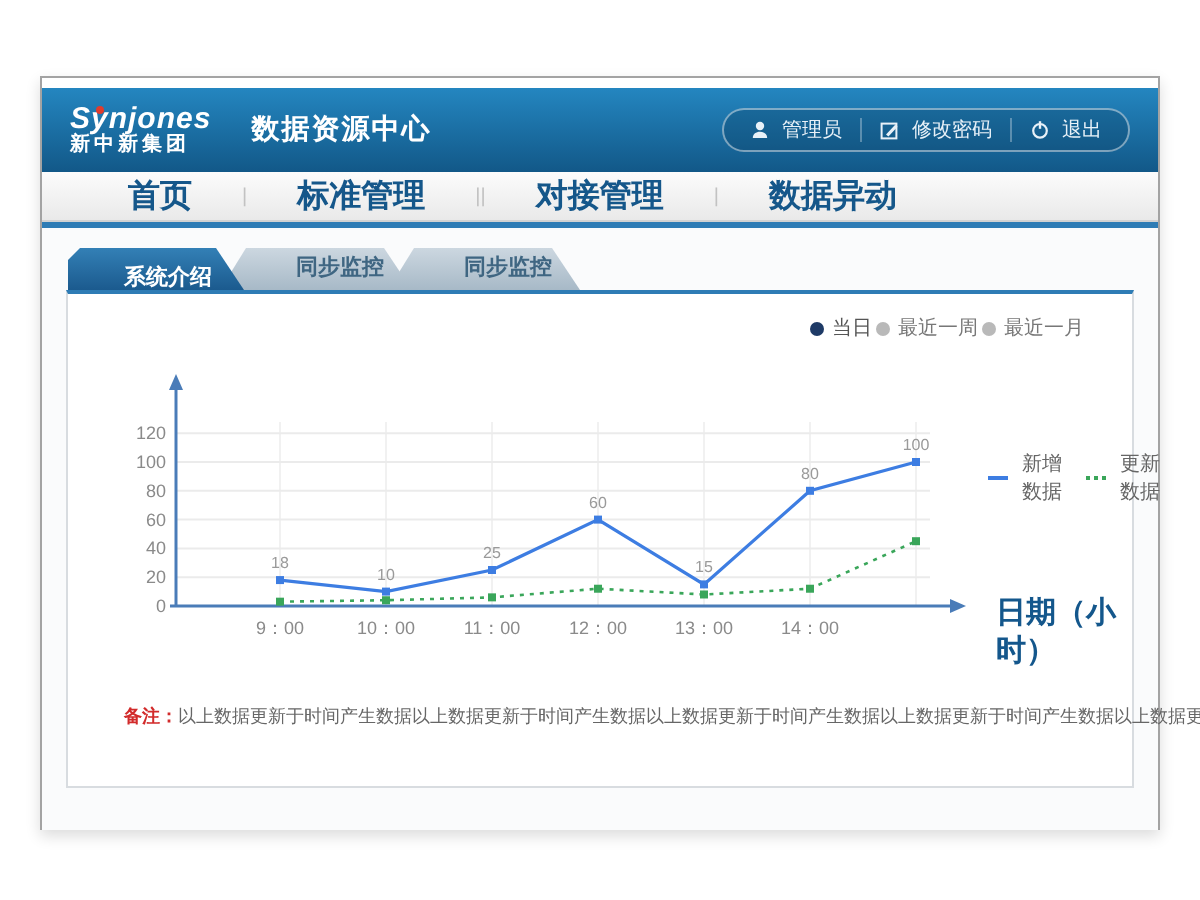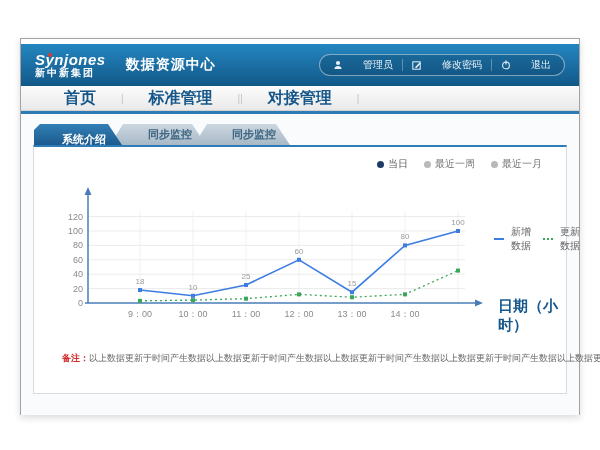--- a/index.html
+++ b/index.html
@@ -9,41 +9,41 @@
   .win-top { height:5px; background:#fff; }
   
   .topbar { height:42px; background:linear-gradient(#2486c0,#125888); display:flex; align-items:center; padding:0 14px; }
   .logo { display:flex; flex-direction:column; line-height:1.05; position:relative; }
   .logo-en { color:#fff; font-size:15px; font-weight:bold; font-style:italic; letter-spacing:.5px; }
   .logo-dot { position:absolute; left:13px; top:1px; width:4px; height:4px; background:#e03c2d; border-radius:50%; }
   .logo-cn { color:#fff; font-size:10px; font-weight:bold; letter-spacing:2px; }
   .app-title { color:#fff; font-size:14px; font-weight:bold; margin-left:20px; letter-spacing:1px; }
   .user-pill { margin-left:auto; height:22px; display:flex; align-items:center; border:1px solid rgba(255,255,255,.45);
                background:rgba(6,52,84,.25); border-radius:11px; padding:0 4px; }
-  .pill-item { display:flex; align-items:center; gap:20px; color:#e8f1f8; font-size:10px; padding:0 9px; cursor:pointer; }
+  .pill-item { display:flex; align-items:center; gap:6px; color:#e8f1f8; font-size:10px; padding:0 9px; cursor:pointer; }
   .pill-sep { width:1px; height:12px; background:rgba(255,255,255,.3); }
   .pill-item svg { display:block; }
   
   .navbar { height:25px; background:linear-gradient(#fcfcfc,#e9e9e9); border-bottom:1px solid #d2d2d2;
             display:flex; align-items:center; padding-left:18px; }
   .nav-item { color:#15578a; font-size:16px; font-weight:bold; padding:0 25px; cursor:pointer; }
   .nav-sep { color:#c2c2c2; font-size:10px; }
   .nav-accent { height:3px; background:#2e7cb5; }
   
   .content { position:relative; height:301px; background:#fafbfc; padding:10px 12px 0; }
   .tabs { display:flex; margin-left:1px; height:21px; position:relative; z-index:5; }
   .tab { height:21px; line-height:21px; font-size:11px; font-weight:bold; display:flex; align-items:center;flex-direction:column; }
   .tab-active { width:88px; background:linear-gradient(#3380b6,#1b5a8e); color:#fff; z-index:3;
                 clip-path:polygon(0 21px, 0 6px, 6px 0, 74px 0, 88px 21px); padding-left:12px; gap:5px; }
   .tab-idle { width:96px; background:linear-gradient(#ccd7e0,#a7b9c7); color:#3f6682; z-index:2;
               clip-path:polygon(0 21px, 13px 0, 82px 0, 96px 21px); padding-left:24px; margin-left:-12px; }
   .tab-idle2 { z-index:1; }
   .panel { position:relative; background:#fff; border:1px solid #d8dce0; border-top:2px solid #2e7cb5; height:249px; }
   
-  .filters { position:absolute; top:10px; right:24px; display:flex; gap:16px; align-items:center; }
+  .filters { position:absolute; top:10px; right:24px; display:flex; gap:2px; align-items:center; }
   .filter { display:flex; align-items:center; gap:4px; font-size:10px; color:#777; cursor:pointer; }
   .dot { width:7px; height:7px; border-radius:50%; background:#b9b9b9; }
   .filter-sel .dot { background:#1e3a66; }
   .filter-sel { color:#555; }
   .ylabel { position:absolute; top:22px; left:26px; color:#14578c; font-size:11px; font-weight:bold; }
   .chart-svg { position:absolute; left:16px; top:34px; }
   .chart-svg text { font-family:"Liberation Sans", sans-serif; }
   .xlabel { position:absolute; left:464px; top:150px; color:#14578c; font-size:15px; font-weight:bold; }
   .legend { position:absolute; left:460px; top:78px; display:flex; flex-direction:row; gap:12px; }
   .legend-row { display:flex; align-items:center; gap:7px; font-size:10px; color:#666; }
@@ -95,20 +95,21 @@
   </div>
 
   <div class="navbar">
     <span class="nav-item">首页</span>
     <span class="nav-sep">|</span>
     <span class="nav-item">标准管理</span>
     <span class="nav-sep">|</span>
     <span class="nav-sep">|</span>
     <span class="nav-item">对接管理</span>
     <span class="nav-sep">|</span>
+    <span class="nav-item">数据异动</span>
   </div>
   <div class="nav-accent"></div>
 
   <div class="content">
     <div class="tabs">
       <div class="tab tab-active">
         <svg width="9" height="9" viewBox="0 0 9 9">
           <rect x="0.5" y="0.5" width="8" height="8" fill="none" stroke="#fff" stroke-width="1"></rect>
           <line x1="2" y1="3" x2="7" y2="3" stroke="#fff" stroke-width="1"></line>
           <line x1="2" y1="5.5" x2="7" y2="5.5" stroke="#fff" stroke-width="1"></line>

